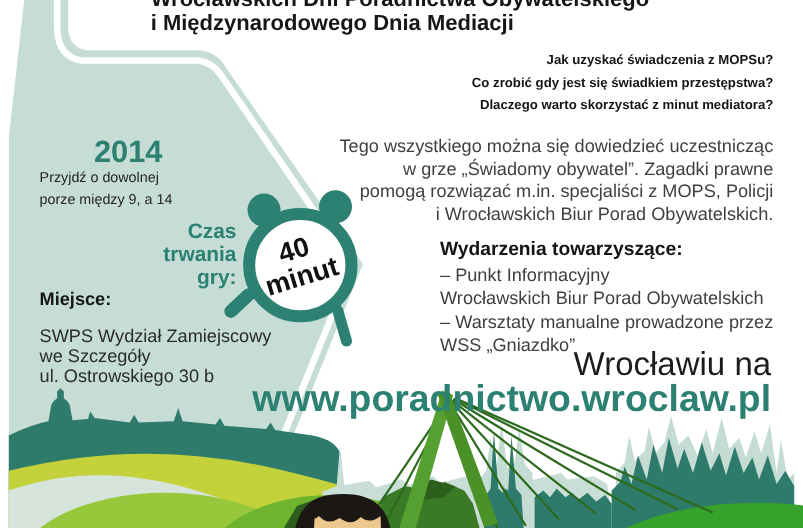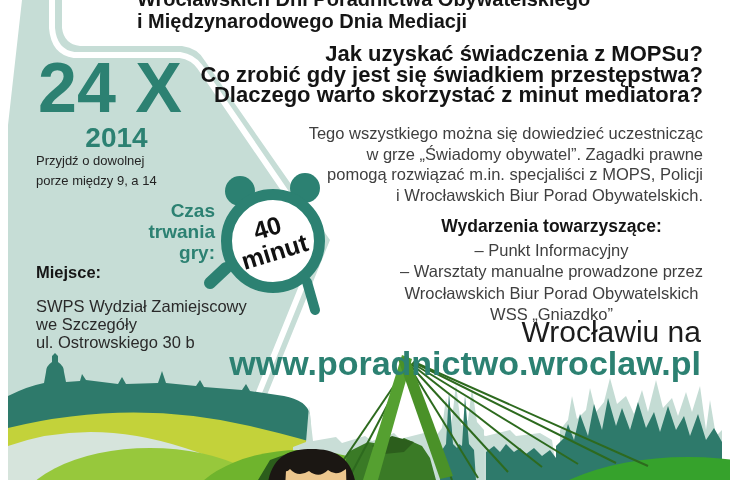--- a/index.html
+++ b/index.html
@@ -13,23 +13,23 @@
   
   .header{left:137px;top:-12px;font-weight:bold;font-size:20px;line-height:22px;color:#161616;}
   
   .date-day{left:38px;top:53px;font-weight:bold;font-size:70px;line-height:70px;color:#2c8172;}
   .date-year{left:40px;top:124px;width:153px;text-align:center;font-weight:bold;font-size:28px;line-height:28px;color:#2c8172;}
   .arrival{left:36px;top:151px;font-size:13px;line-height:19.5px;color:#242424;}
   .duration-label{left:123px;top:200px;width:92px;text-align:right;font-weight:bold;font-size:19px;line-height:21px;color:#2c8172;}
   .venue{left:36px;top:263px;font-size:16.5px;line-height:18px;color:#2a2a2a;}
   .venue .lbl{font-weight:bold;color:#161616;margin-bottom:16px;}
   
-  .questions{right:27px;top:44px;text-align:right;font-weight:bold;font-size:22px;line-height:20.5px;color:#141414;}
+  .questions{right:27px;top:44px;text-align:right;font-weight:bold;font-size:12px;line-height:20.5px;color:#141414;}
   .descr{right:27px;top:123px;text-align:right;font-size:16.5px;line-height:20.5px;color:#3f3f3f;}
-  .events{right:27px;top:216px;text-align:center;font-size:16.5px;line-height:21.5px;color:#3f3f3f;}
+  .events{right:27px;top:216px;text-align:left;font-size:16.5px;line-height:21.5px;color:#3f3f3f;}
   .events .lbl{font-weight:bold;font-size:17.5px;color:#141414;margin-bottom:2px;}
   .details-label{right:29px;top:316px;text-align:right;font-size:30px;line-height:32px;color:#1c1c1c;}
   .details-url{right:29px;top:348px;text-align:right;font-weight:bold;font-size:34px;line-height:30px;color:#2c8172;cursor:pointer;}
   
   .clock{position:absolute;left:188px;top:170px;width:152px;height:150px;z-index:2;}
   .clock svg{position:absolute;left:0;top:0;}
   .clock-text{
     position:absolute;left:0;top:0;width:152px;height:150px;
     display:flex;flex-direction:column;align-items:center;justify-content:center;
     transform:translate(7px,-5px) rotate(-17deg);
@@ -99,21 +99,20 @@
       <span>40</span>
       <span>minut</span>
     </div>
   </div>
 
   <div class="txt header">
     <div class="nowrap">Wrocławskich Dni Poradnictwa Obywatelskiego</div>
     <div class="nowrap">i Międzynarodowego Dnia Mediacji</div>
   </div>
 
-  <div class="txt date-day nowrap">24 X</div>
   <div class="txt date-year nowrap">2014</div>
 
   <div class="txt arrival">
     <div class="nowrap">Przyjdź o dowolnej</div>
     <div class="nowrap">porze między 9, a 14</div>
   </div>
 
   <div class="txt duration-label">Czas trwania gry:</div>
 
   <div class="txt venue">
@@ -132,21 +131,21 @@
   <div class="txt descr">
     <div class="nowrap">Tego wszystkiego można się dowiedzieć uczestnicząc</div>
     <div class="nowrap">w grze „Świadomy obywatel”. Zagadki prawne</div>
     <div class="nowrap">pomogą rozwiązać m.in. specjaliści z MOPS, Policji</div>
     <div class="nowrap">i Wrocławskich Biur Porad Obywatelskich.</div>
   </div>
 
   <div class="txt events">
     <div class="lbl nowrap">Wydarzenia towarzyszące:</div>
     <div class="nowrap">– Punkt Informacyjny</div>
+    <div class="nowrap">Wrocławskich Biur Porad Obywatelskich</div>
     <div class="nowrap">– Warsztaty manualne prowadzone przez</div>
-    <div class="nowrap">Wrocławskich Biur Porad Obywatelskich</div>
     <div class="nowrap">WSS „Gniazdko”</div>
   </div>
 
   <div class="txt details-label nowrap">Wrocławiu na</div>
   <div class="txt details-url nowrap">www.poradnictwo.wroclaw.pl</div>
 
 </div>
 
 </body></html>

